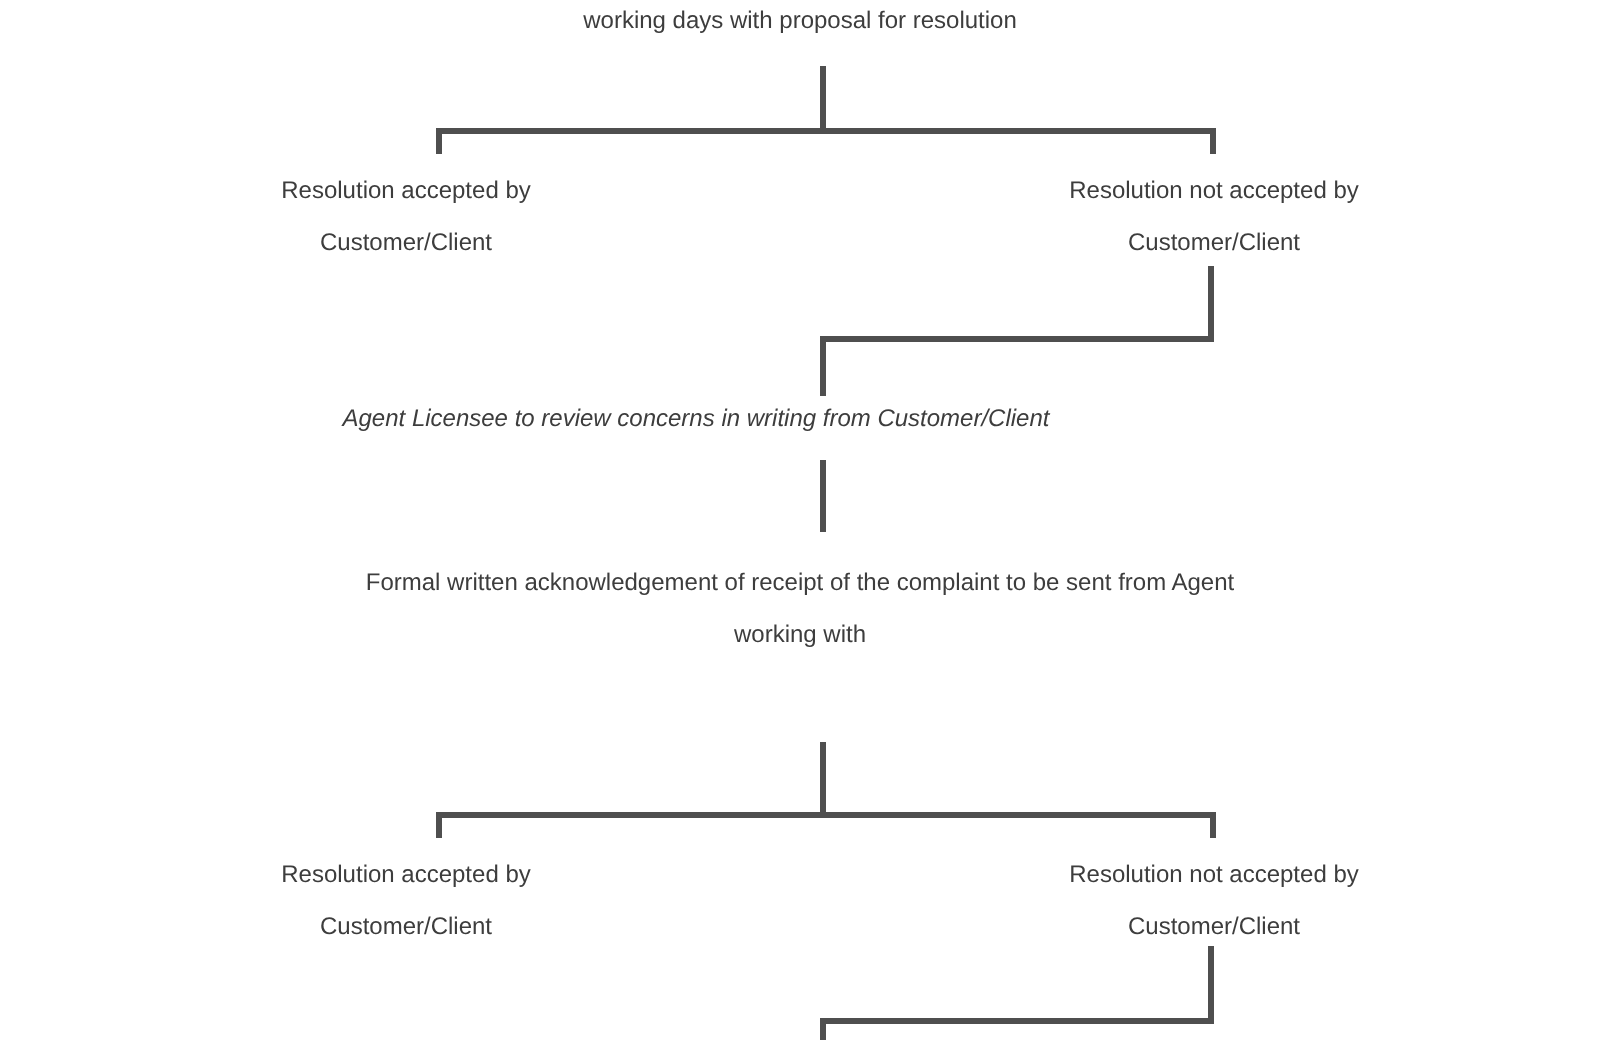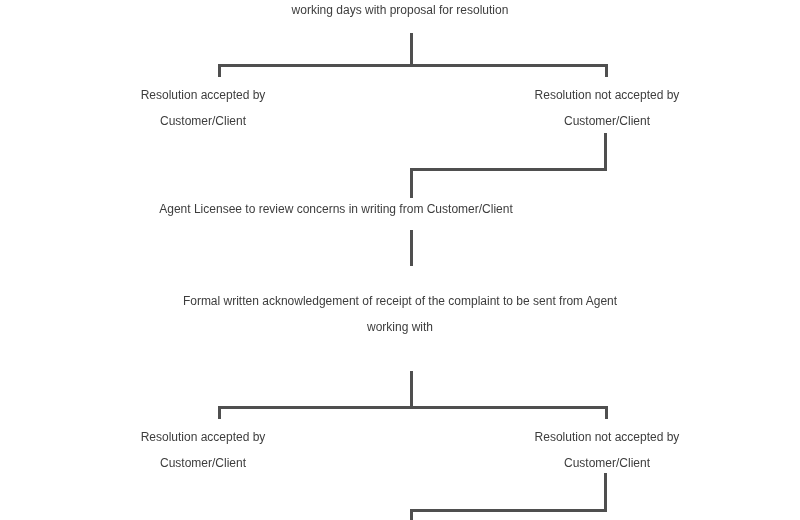--- a/index.html
+++ b/index.html
@@ -57,27 +57,27 @@
 
   <div class="node" style="left:477px;top:82px;width:260px;">
     <div>Resolution not accepted by</div>
     <div>Customer/Client</div>
   </div>
 
   <div class="vline" style="left:604px;top:133px;height:38px;"></div>
   <div class="hline" style="left:410px;top:168px;width:197px;"></div>
   <div class="vline" style="left:410px;top:168px;height:30px;"></div>
 
-  <div class="node" style="left:0;top:196px;width:672px;">
+  <div class="node" style="left:12px;top:196px;width:672px;font-style:italic;">
     <div>Agent Licensee to review concerns in writing from Customer/Client</div>
   </div>
 
   <div class="vline" style="left:410px;top:230px;height:36px;"></div>
 
-  <div class="node" style="left:50px;top:278px;width:700px;margin-top:10px;">
+  <div class="node" style="left:50px;top:278px;width:700px;">
     <div>Formal written acknowledgement of receipt of the complaint to be sent from Agent</div>
     <div>working with</div>
   </div>
 
   <div class="vline" style="left:410px;top:371px;height:36px;"></div>
 
   <div class="bracket" style="left:218px;top:406px;width:390px;height:13px;"></div>
 
   <div class="node" style="left:73px;top:424px;width:260px;">
     <div>Resolution accepted by</div>

